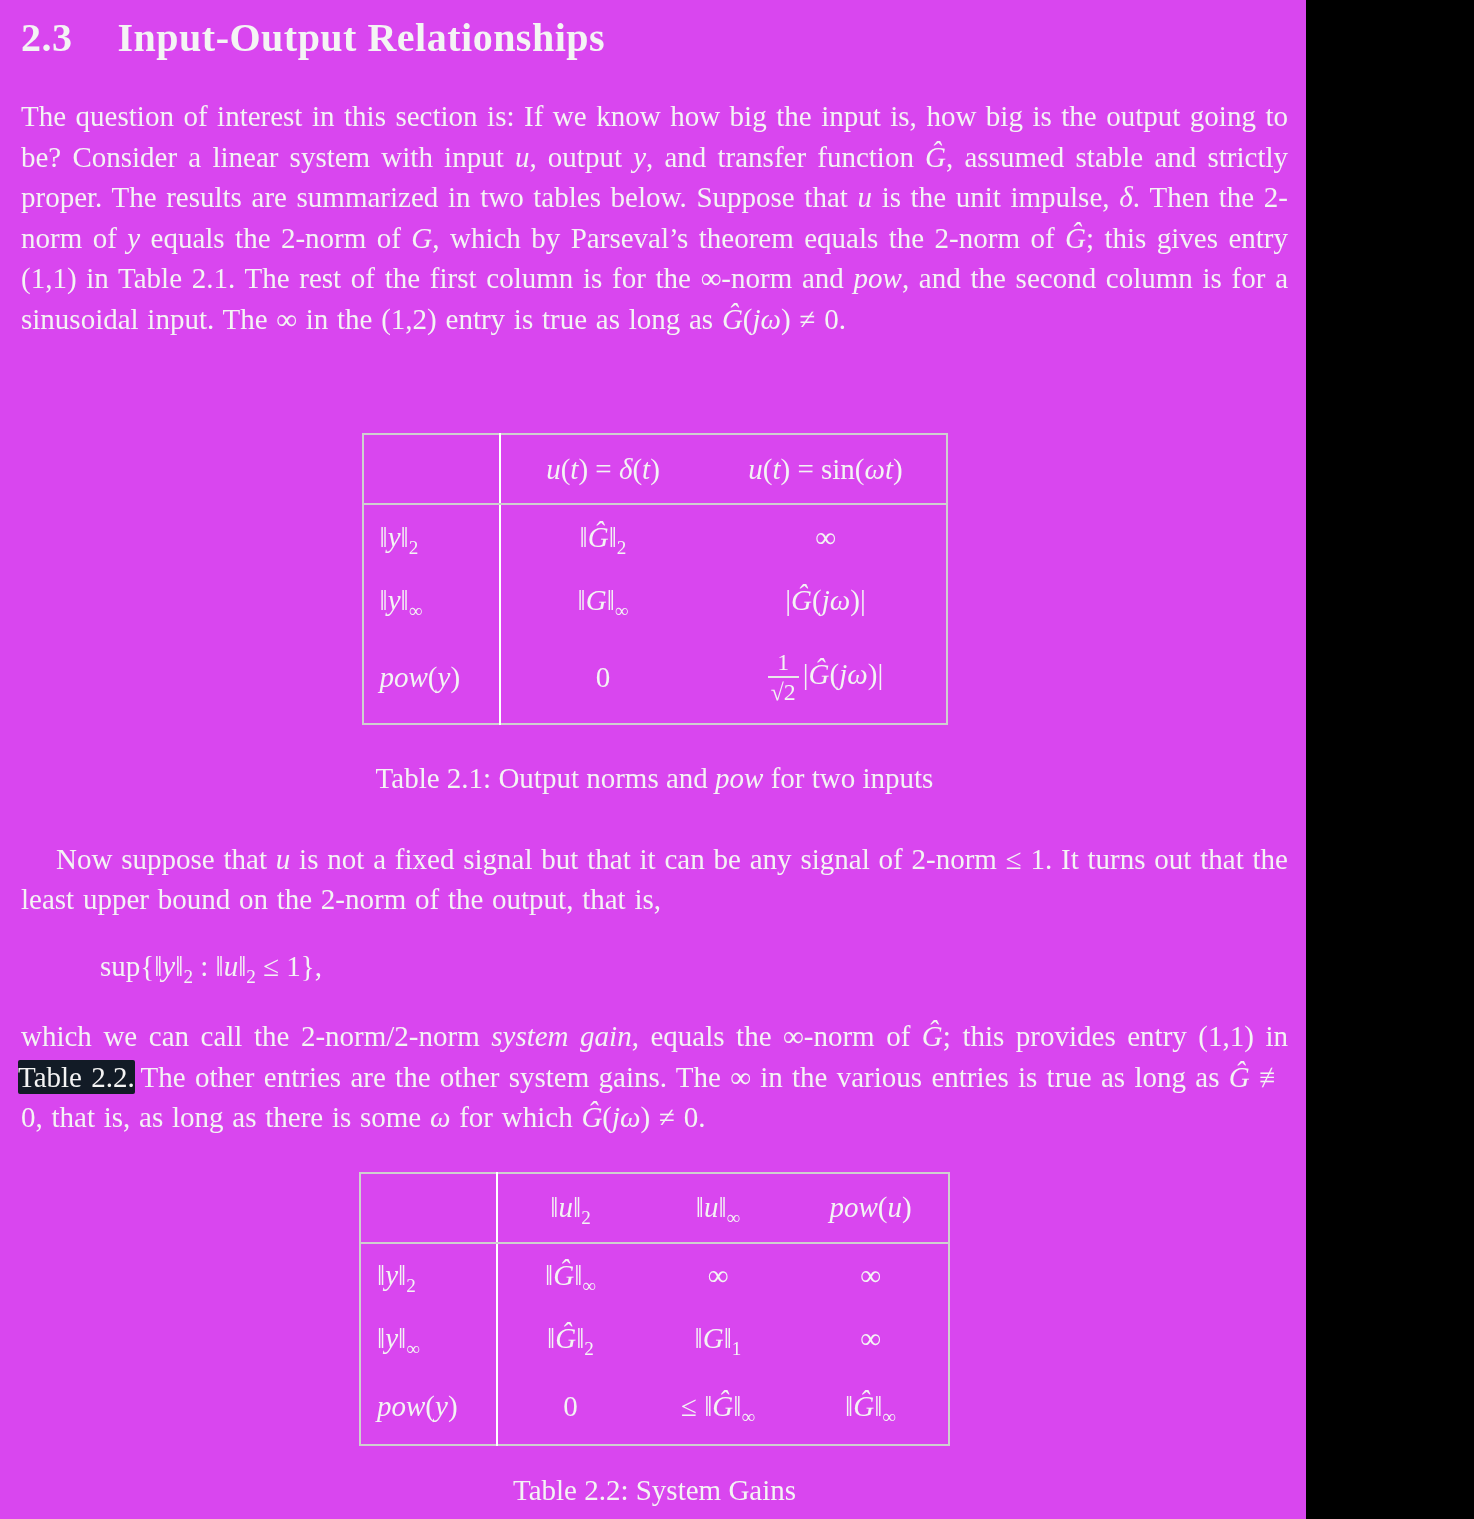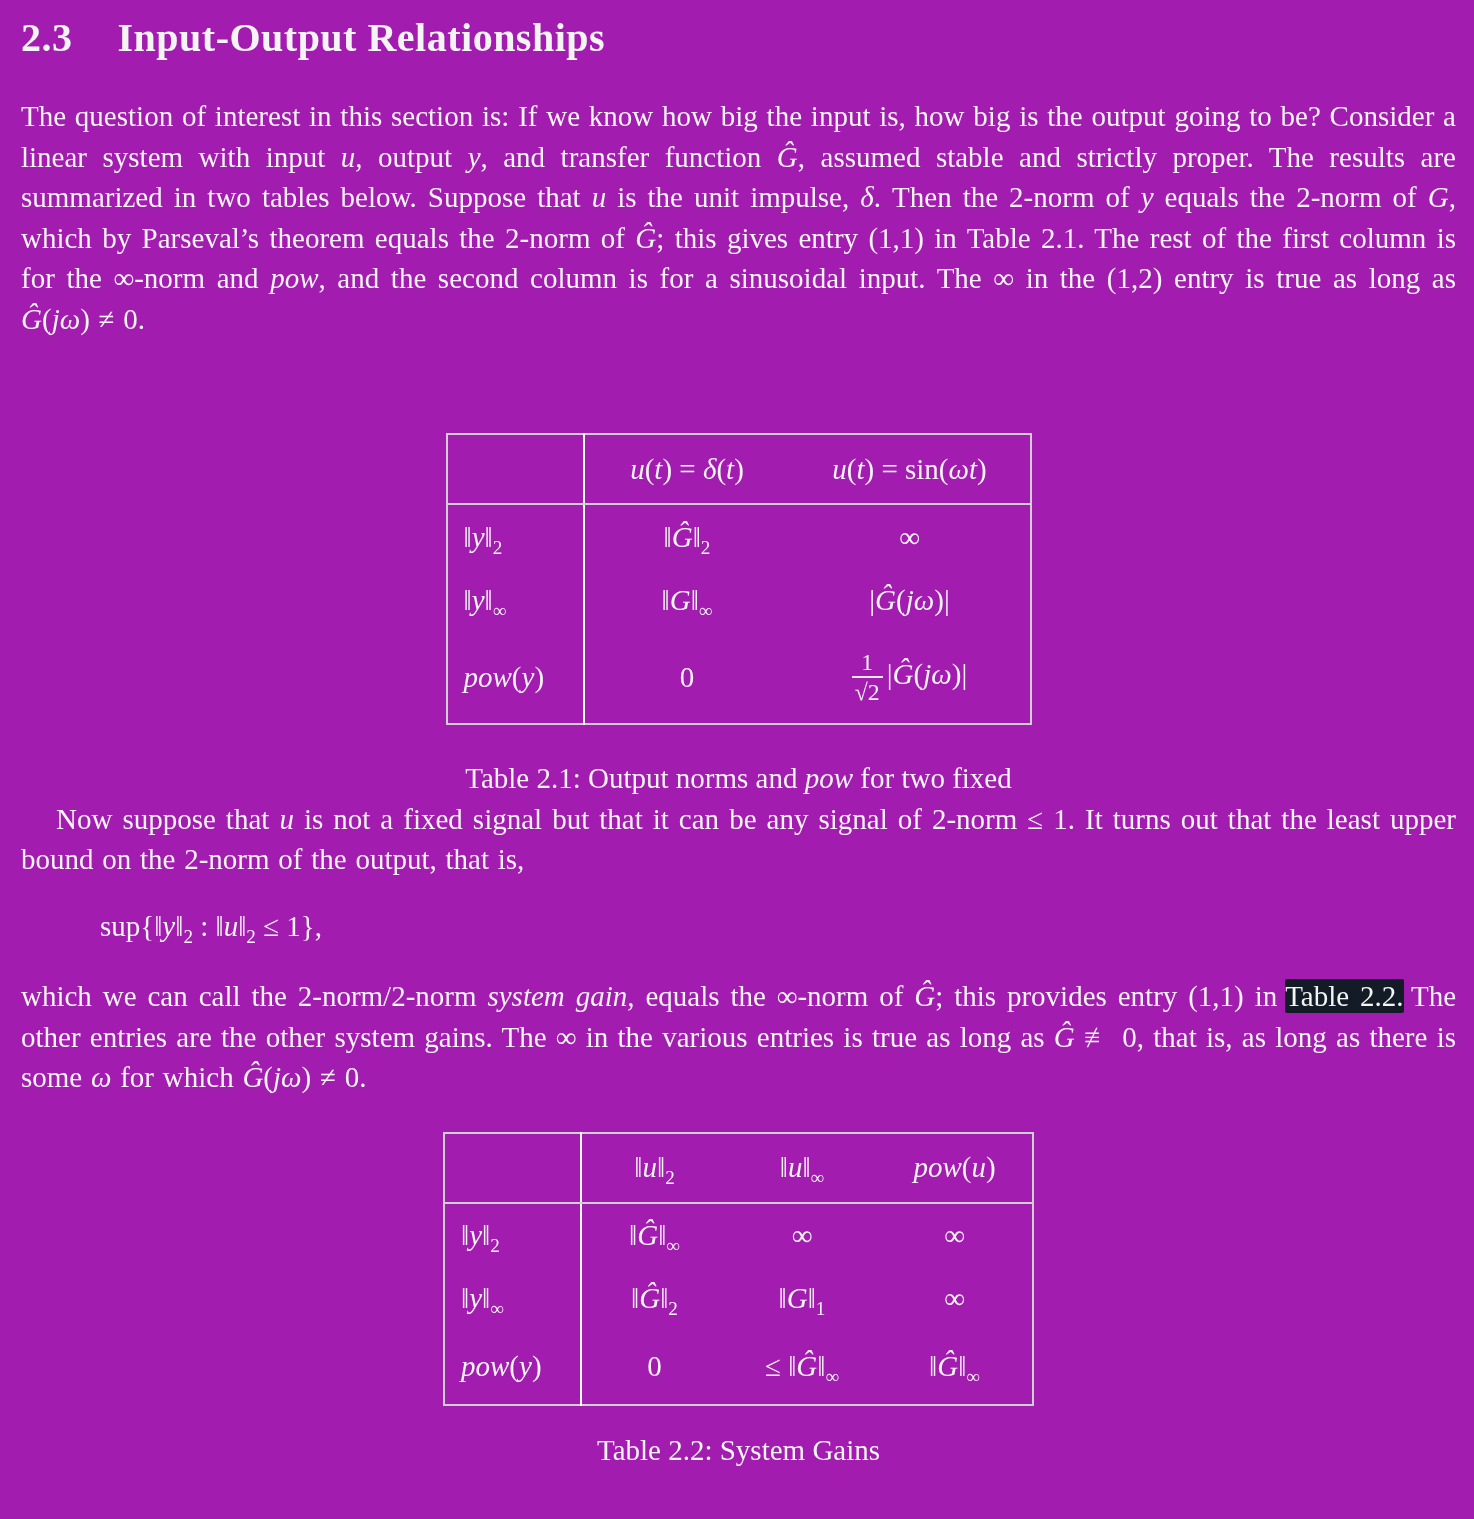--- a/index.html
+++ b/index.html
@@ -2,46 +2,46 @@
 <html><head>
 <meta charset="utf-8">
 <style>
   html, body {
     margin: 0;
     padding: 0;
     background: #000000;
   }
   .page {
     position: relative;
-    width: 1474px;
+    width: 1306px;
     height: 1519px;
     box-sizing: border-box;
     overflow: hidden;
-    background: #a21caf;
+    background: #d946ef;
     color: #f4f4f4;
     padding: 0 18px 0 21px;
     font-family: "Liberation Serif", "DejaVu Serif", serif;
     font-size: 29px;
     line-height: 40.5px;
   }
   .section-heading {
     margin: 16px 0 0 0;
     font-size: 40px;
     line-height: 44px;
     font-weight: bold;
     letter-spacing: 0.5px;
   }
   .section-heading .secnum { margin-right: 45px; }
   p { margin: 0; }
   .body-par {
     text-align: justify;
     word-spacing: 1.5px;
   }
   .par1 { margin-top: 36px; }
-  .par2 { text-indent: 35px; }
+  .par2 { margin-top: 40px; text-indent: 35px; }
   .par3 { margin-top: 30px; }
   .formula { margin: 26px 0 0 79px; }
   .it { font-style: italic; }
   sub { font-size: 0.66em; line-height: 0; }
   .hl {
     background: #121b26;
     border-radius: 2px;
     padding: 1px 0;
     margin: -1px -3px;
   }
@@ -120,21 +120,21 @@
       <td class="c0"><span class="it">pow</span><span>(</span><span class="it">y</span><span>)</span></td>
       <td class="d1"><span>0</span></td>
       <td class="d2"><span class="frac">
               <span class="fnum">1</span>
               <span class="fden">√2</span>
             </span><span>|</span><span class="it">Ĝ</span><span>(</span><span class="it">jω</span><span>)|</span></td>
     </tr>
   </tbody>
     </table>
 
-  <p class="caption"><span>Table 2.1: Output norms and </span><span class="it">pow</span><span> for two fixed</span></p>
+  <p class="caption"><span>Table 2.1: Output norms and </span><span class="it">pow</span><span> for two inputs</span></p>
 
   <p class="body-par par2"><span>Now suppose that </span><span class="it">u</span><span> is not a fixed signal but that it can be any signal of 2-norm ≤ 1. It turns out that the least upper bound on the 2-norm of the output, that is,</span></p>
 
   <p class="formula"><span>sup{‖</span><span class="it">y</span><span>‖</span><sub>2</sub><span> : ‖</span><span class="it">u</span><span>‖</span><sub>2</sub><span> ≤ 1},</span></p>
 
   <p class="body-par par3"><span>which we can call the 2-norm/2-norm </span><span class="it">system gain</span><span>, equals the ∞-norm of </span><span class="it">Ĝ</span><span>; this provides entry (1,1) in </span><span class="hl">Table 2.2.</span><span> The other entries are the other system gains. The ∞ in the various entries is true as long as </span><span class="it">Ĝ</span><span> ≢ 0, that is, as long as there is some </span><span class="it">ω</span><span> for which </span><span class="it">Ĝ</span><span>(</span><span class="it">jω</span><span>) ≠ 0.</span></p>
 
   <table class="mtable t22">
     <tbody>
         <tr class="headrow">

